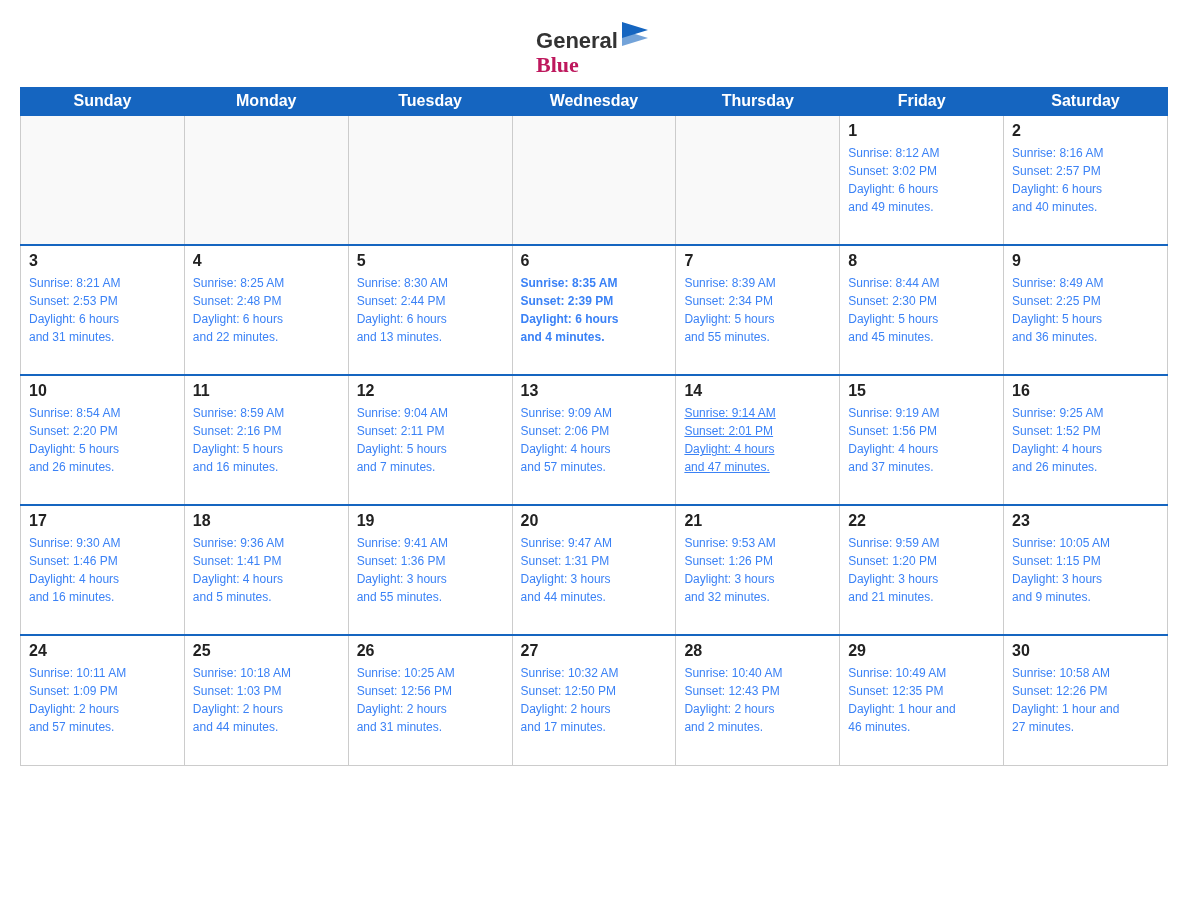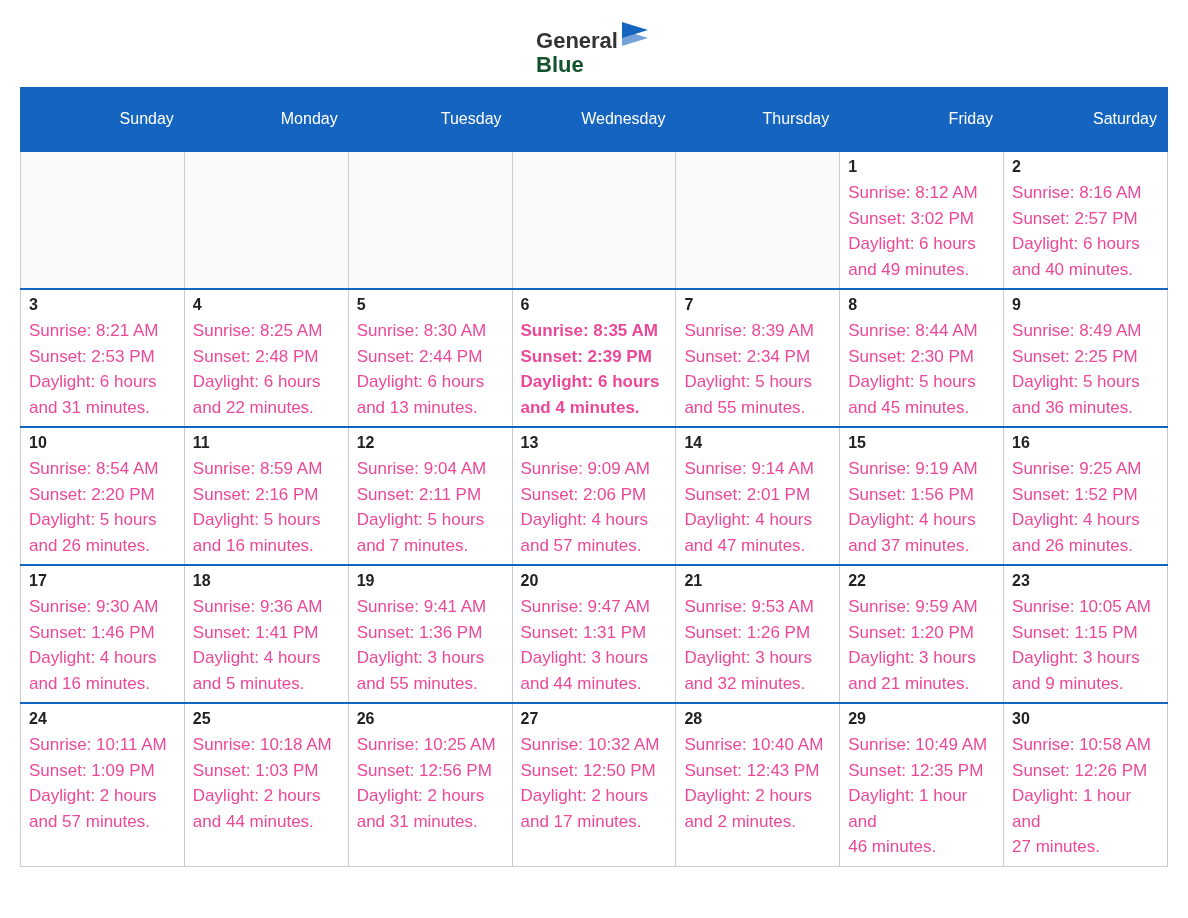--- a/index.html
+++ b/index.html
@@ -51,66 +51,66 @@
     }
     .calendar {
       width: 100%;
       border-collapse: collapse;
       margin-top: 8px;
     }
     .calendar th {
       background-color: #1565c0;
       color: #fff;
       font-size: 16px;
-      font-weight: normal;
-      padding: 22px 10px;
-      text-align: right;
+      font-weight: bold;
+      padding: 4px 10px;
+      text-align: center;
       border: 1px solid #1565c0;
     }
     .calendar td {
       vertical-align: top;
       border: 1px solid #ccc;
       padding: 6px 8px;
       width: 14.28%;
       min-height: 110px;
       height: 130px;
     }
     .calendar tr td {
       border-top: 2px solid #1565c0;
     }
     .day-number {
       font-size: 16px;
       font-weight: bold;
       color: #222;
       margin-bottom: 4px;
     }
     .day-info {
-      font-size: 17px;
-      color: #ec4899;
+      font-size: 12px;
+      color: #3b82f6;
       line-height: 1.5;
     }
     .empty-cell {
       background: #f9f9f9;
     }
     .calendar tbody tr:first-child td {
       border-top: 2px solid #1565c0;
     }
   </style>
 </head>
 <body>
 
 <div class="header">
   <div class="logo">
     <div>
       <div class="logo-text">
         General<svg class="logo-icon" viewBox="0 0 32 28" xmlns="http://www.w3.org/2000/svg">
           <polygon points="2,2 28,10 2,18" fill="#1565c0"></polygon>
           <polygon points="2,10 28,18 2,26" fill="#1565c0" opacity="0.6"></polygon>
         </svg>
-        <br><span style="color:#14532d;">Blue</span>
+        <br><span style="color:#be185d;font-family:Liberation Serif, serif;">Blue</span>
       </div>
     </div>
   </div>
   <div class="title-block">
     <div class="month-title"></div>
     <div class="location"></div>
   </div>
 </div>
 
 <table class="calendar">
@@ -222,21 +222,21 @@
         </td>
         <td>
           <div class="day-number">13</div>
           <div class="day-info" style="white-space: pre-line;">Sunrise: 9:09 AM
 Sunset: 2:06 PM
 Daylight: 4 hours
 and 57 minutes.</div>
         </td>
         <td>
           <div class="day-number">14</div>
-          <div class="day-info" style="white-space: pre-line;">Sunrise: 9:14 AM
+          <div class="day-info" style="white-space: pre-line; text-decoration: underline;">Sunrise: 9:14 AM
 Sunset: 2:01 PM
 Daylight: 4 hours
 and 47 minutes.</div>
         </td>
         <td>
           <div class="day-number">15</div>
           <div class="day-info" style="white-space: pre-line;">Sunrise: 9:19 AM
 Sunset: 1:56 PM
 Daylight: 4 hours
 and 37 minutes.</div>

